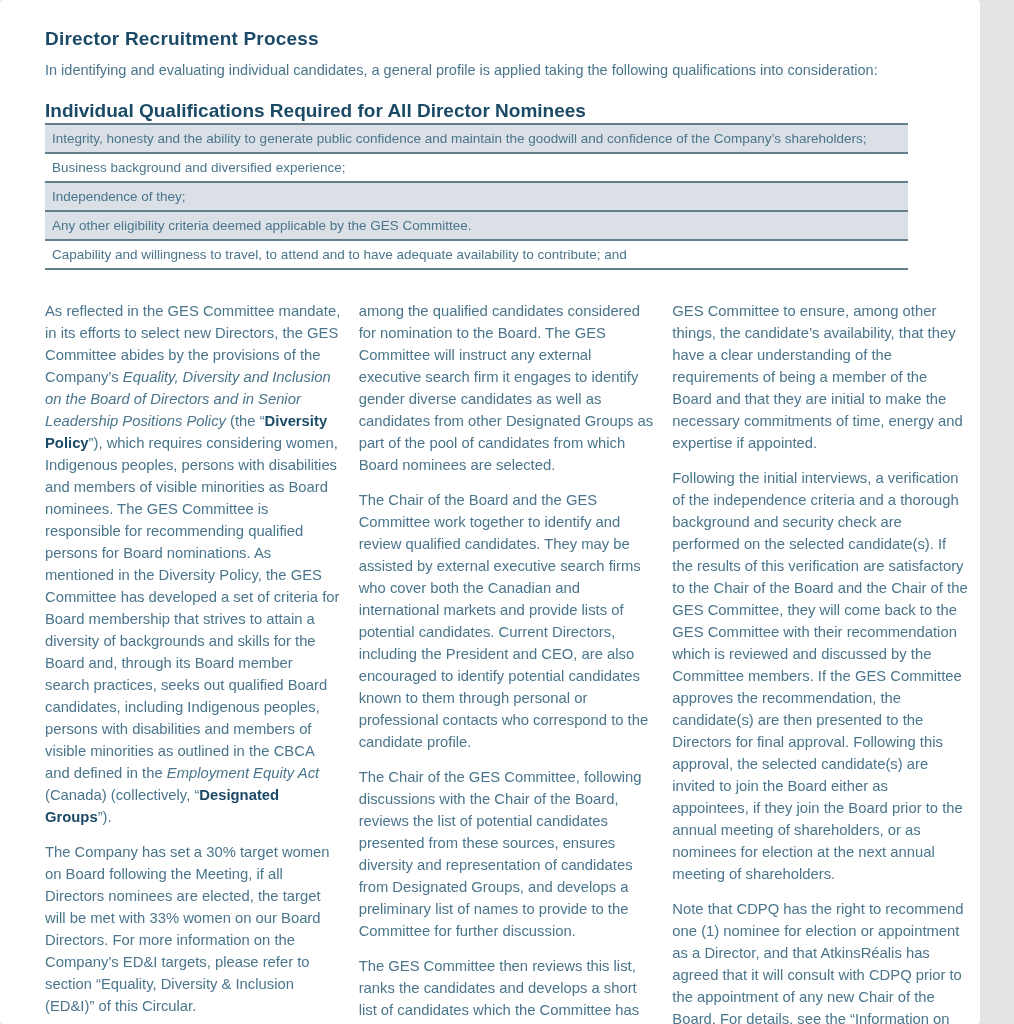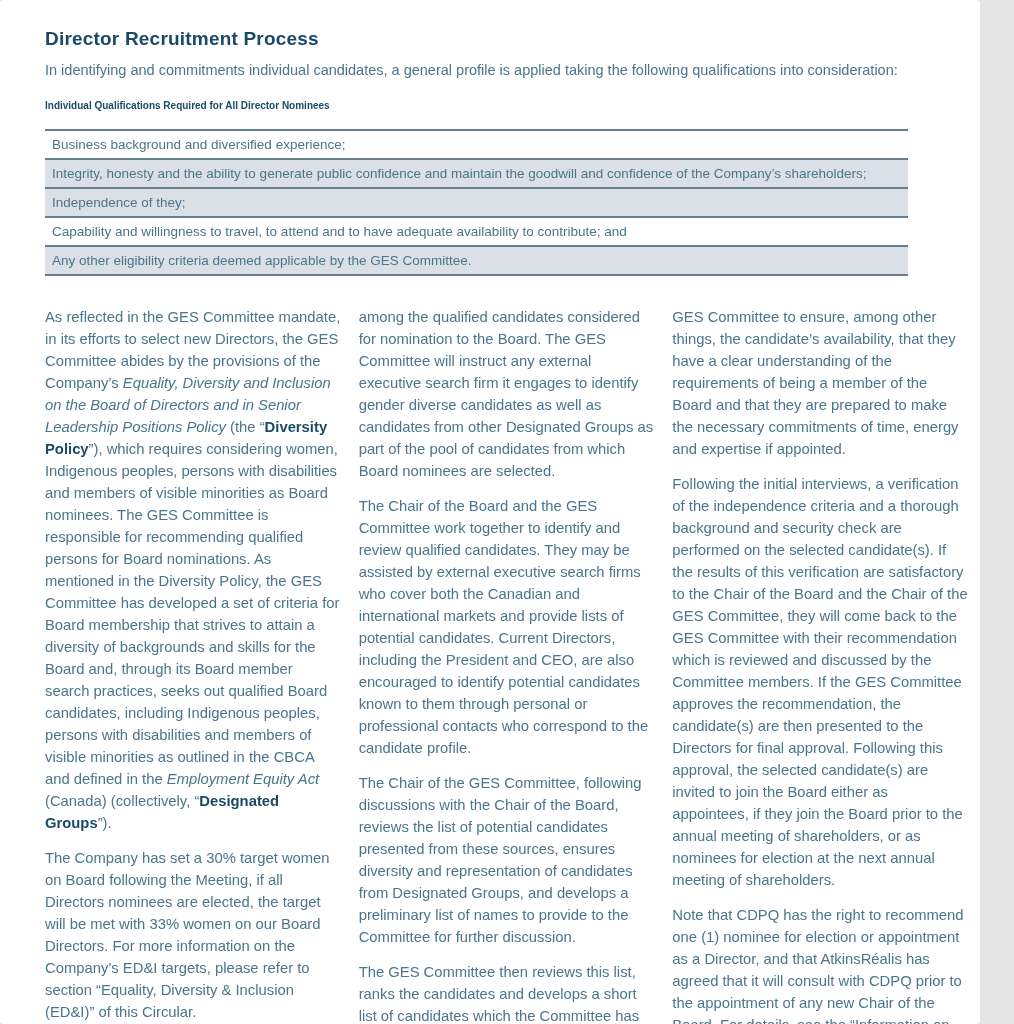--- a/index.html
+++ b/index.html
@@ -22,23 +22,23 @@
     letter-spacing: 0.2px;
     margin-bottom: 12px;
   }
   .intro {
     color: #4a758c;
     font-size: 14.5px;
     margin-bottom: 22px;
   }
   .qual-heading {
     color: #1b4a67;
-    font-size: 10px;
+    font-size: 19px;
     font-weight: bold;
-    margin-bottom: 18px;
+    margin-bottom: 1px;
   }
   .qual-table {
     width: 863px;
     margin-bottom: 30px;
   }
   .qual-row {
     border-top: 2px solid #647e8b;
     min-height: 29px;
     display: flex;
     align-items: center;
@@ -61,43 +61,43 @@
     margin-bottom: 13px;
   }
   .col p .it { font-style: italic; }
   .col p .bd { font-weight: bold; color: #1b4a67; }
 </style>
 </head>
 <body>
 
 <div class="card">
   <h1 class="page-title">Director Recruitment Process</h1>
-  <p class="intro">In identifying and commitments individual candidates, a general profile is applied taking the following qualifications into consideration:</p>
+  <p class="intro">In identifying and evaluating individual candidates, a general profile is applied taking the following qualifications into consideration:</p>
 
   <div class="qual-heading">Individual Qualifications Required for All Director Nominees</div>
   <div class="qual-table" id="qual-table">
+      <div class="qual-row shaded">Integrity, honesty and the ability to generate public confidence and maintain the goodwill and confidence of the Company’s shareholders;</div>
       <div class="qual-row">Business background and diversified experience;</div>
-      <div class="qual-row shaded">Integrity, honesty and the ability to generate public confidence and maintain the goodwill and confidence of the Company’s shareholders;</div>
       <div class="qual-row shaded">Independence of they;</div>
+      <div class="qual-row shaded">Any other eligibility criteria deemed applicable by the GES Committee.</div>
       <div class="qual-row">Capability and willingness to travel, to attend and to have adequate availability to contribute; and</div>
-      <div class="qual-row shaded">Any other eligibility criteria deemed applicable by the GES Committee.</div>
       <div class="bottom-rule"></div>
     </div>
 
   <div class="columns" id="columns">
       <div class="col">
         <p><span>As reflected in the GES Committee mandate, in its efforts to select new Directors, the GES Committee abides by the provisions of the Company’s </span><span class="it">Equality, Diversity and Inclusion on the Board of Directors and in Senior Leadership Positions Policy</span><span> (the “</span><span class="bd">Diversity Policy</span><span>”), which requires considering women, Indigenous peoples, persons with disabilities and members of visible minorities as Board nominees. The GES Committee is responsible for recommending qualified persons for Board nominations. As mentioned in the Diversity Policy, the GES Committee has developed a set of criteria for Board membership that strives to attain a diversity of backgrounds and skills for the Board and, through its Board member search practices, seeks out qualified Board candidates, including Indigenous peoples, persons with disabilities and members of visible minorities as outlined in the CBCA and defined in the </span><span class="it">Employment Equity Act</span><span> (Canada) (collectively, “</span><span class="bd">Designated Groups</span><span>”).</span></p>
         <p><span>The Company has set a 30% target women on Board following the Meeting, if all Directors nominees are elected, the target will be met with 33% women on our Board Directors. For more information on the Company’s ED&amp;I targets, please refer to section “Equality, Diversity &amp; Inclusion (ED&amp;I)” of this Circular.</span></p>
         <p><span>In addition, as part of the search process (which may be conducted with the assistance of an external executive search firm) and consistent with the objectives of the Diversity Policy, the GES Committee strives to include gender diverse candidates and candidates from Designated Groups</span></p>
       </div>
       <div class="col">
         <p><span>among the qualified candidates considered for nomination to the Board. The GES Committee will instruct any external executive search firm it engages to identify gender diverse candidates as well as candidates from other Designated Groups as part of the pool of candidates from which Board nominees are selected.</span></p>
         <p><span>The Chair of the Board and the GES Committee work together to identify and review qualified candidates. They may be assisted by external executive search firms who cover both the Canadian and international markets and provide lists of potential candidates. Current Directors, including the President and CEO, are also encouraged to identify potential candidates known to them through personal or professional contacts who correspond to the candidate profile.</span></p>
         <p><span>The Chair of the GES Committee, following discussions with the Chair of the Board, reviews the list of potential candidates presented from these sources, ensures diversity and representation of candidates from Designated Groups, and develops a preliminary list of names to provide to the Committee for further discussion.</span></p>
         <p><span>The GES Committee then reviews this list, ranks the candidates and develops a short list of candidates which the Committee has determined have the required qualifications that best suit the Board’s and Company’s needs.</span></p>
       </div>
       <div class="col">
-        <p><span>GES Committee to ensure, among other things, the candidate’s availability, that they have a clear understanding of the requirements of being a member of the Board and that they are prepared to make the necessary commitments of time, energy and expertise if appointed.</span></p>
+        <p><span>GES Committee to ensure, among other things, the candidate’s availability, that they have a clear understanding of the requirements of being a member of the Board and that they are initial to make the necessary commitments of time, energy and expertise if appointed.</span></p>
         <p><span>Following the initial interviews, a verification of the independence criteria and a thorough background and security check are performed on the selected candidate(s). If the results of this verification are satisfactory to the Chair of the Board and the Chair of the GES Committee, they will come back to the GES Committee with their recommendation which is reviewed and discussed by the Committee members. If the GES Committee approves the recommendation, the candidate(s) are then presented to the Directors for final approval. Following this approval, the selected candidate(s) are invited to join the Board either as appointees, if they join the Board prior to the annual meeting of shareholders, or as nominees for election at the next annual meeting of shareholders.</span></p>
         <p><span>Note that CDPQ has the right to recommend one (1) nominee for election or appointment as a Director, and that AtkinsRéalis has agreed that it will consult with CDPQ prior to the appointment of any new Chair of the Board. For details, see the “Information on Certain Shareholders of the Company” subsection of this Circular.</span></p>
       </div>
     </div>
 </div>
 
 </body></html>

